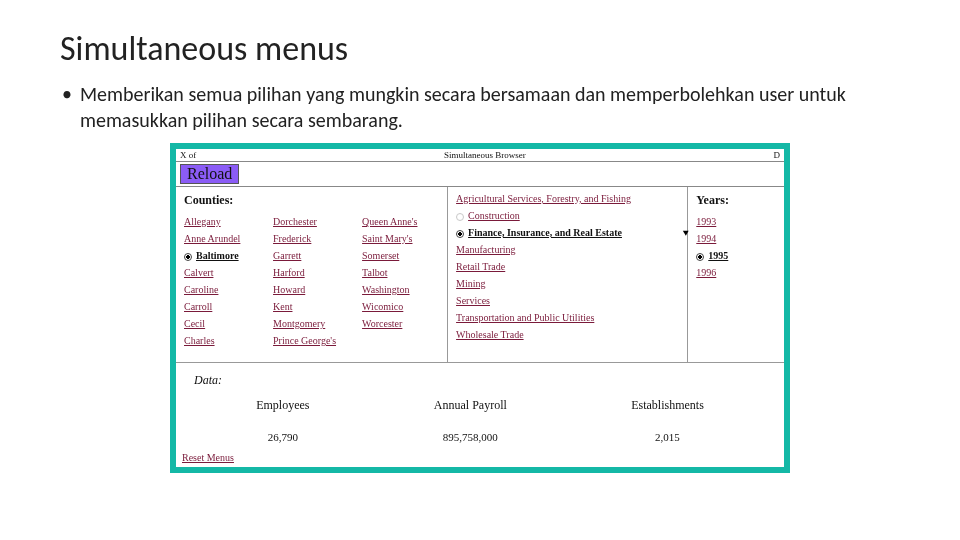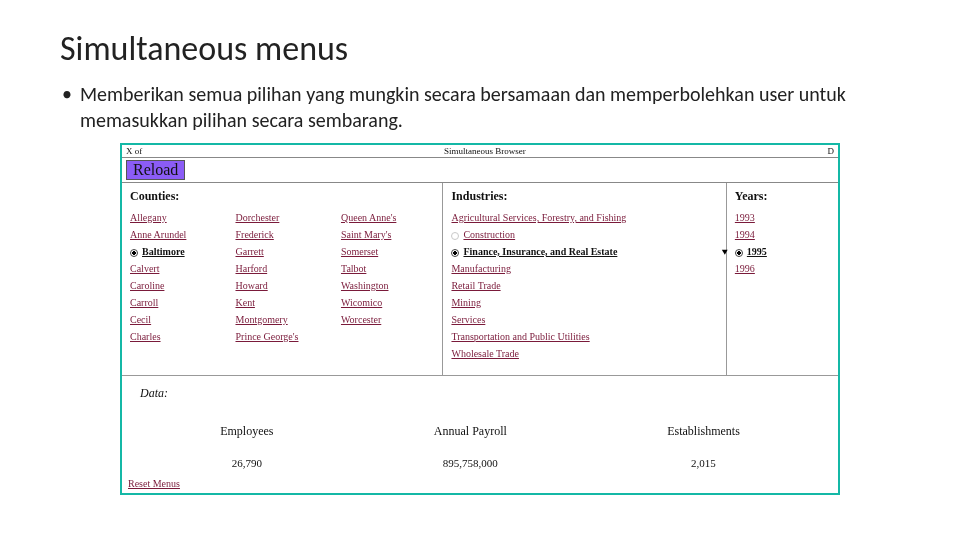--- a/index.html
+++ b/index.html
@@ -20,22 +20,22 @@
     display: flex;
     font-size: 20px;
     line-height: 1.3;
     margin-bottom: 10px;
   }
   .bullet-dot {
     margin: 0 8px 0 2px;
   }
   .browser-frame {
     margin: 0 auto;
-    width: 720px;
-    border: 2px solid #14b8a6;
+    width: 620px;
+    border: 6px solid #14b8a6;
     background: #fff;
     font-family: "Times New Roman", serif;
     font-size: 11px;
     color: #111;
   }
   .frame-topbar {
     display: flex;
     justify-content: space-between;
     border-bottom: 1px solid #888;
     padding: 1px 4px;
@@ -111,21 +111,21 @@
     font-size: 12px;
     font-style: italic;
     margin-bottom: 10px;
   }
   .data-cols {
     display: flex;
     justify-content: space-around;
     text-align: center;
     font-size: 12px;
   }
-  .data-cols .h { font-weight: normal; margin-bottom: 18px; margin-top: 13px; }
+  .data-cols .h { font-weight: normal; margin-bottom: 18px; }
   .data-cols .v { font-size: 11px; }
   .reset-row {
     padding: 4px 18px 4px 6px;
   }
   .reset-link {
     color: #7a1a3a;
     text-decoration: underline;
     font-size: 10px;
   }
   .cursor {
@@ -243,21 +243,20 @@
               <span class="link">Wicomico</span>
             </div>
           <div class="item">
               <span class="link">Worcester</span>
             </div>
         </div>
       </div>
     </div>
 
     <div class="panel industries">
-      <div class="panel-title">Industries:</div>
       <div class="item">
           <span class="link">Agricultural Services, Forestry, and Fishing</span>
         </div>
       <div class="item">
         <span class="radio off"></span>
         <span class="link">Construction</span>
       </div>
       <div class="item-sel cursor">
         <span class="radio on"></span>
         <span class="sel-text">Finance, Insurance, and Real Estate</span>

